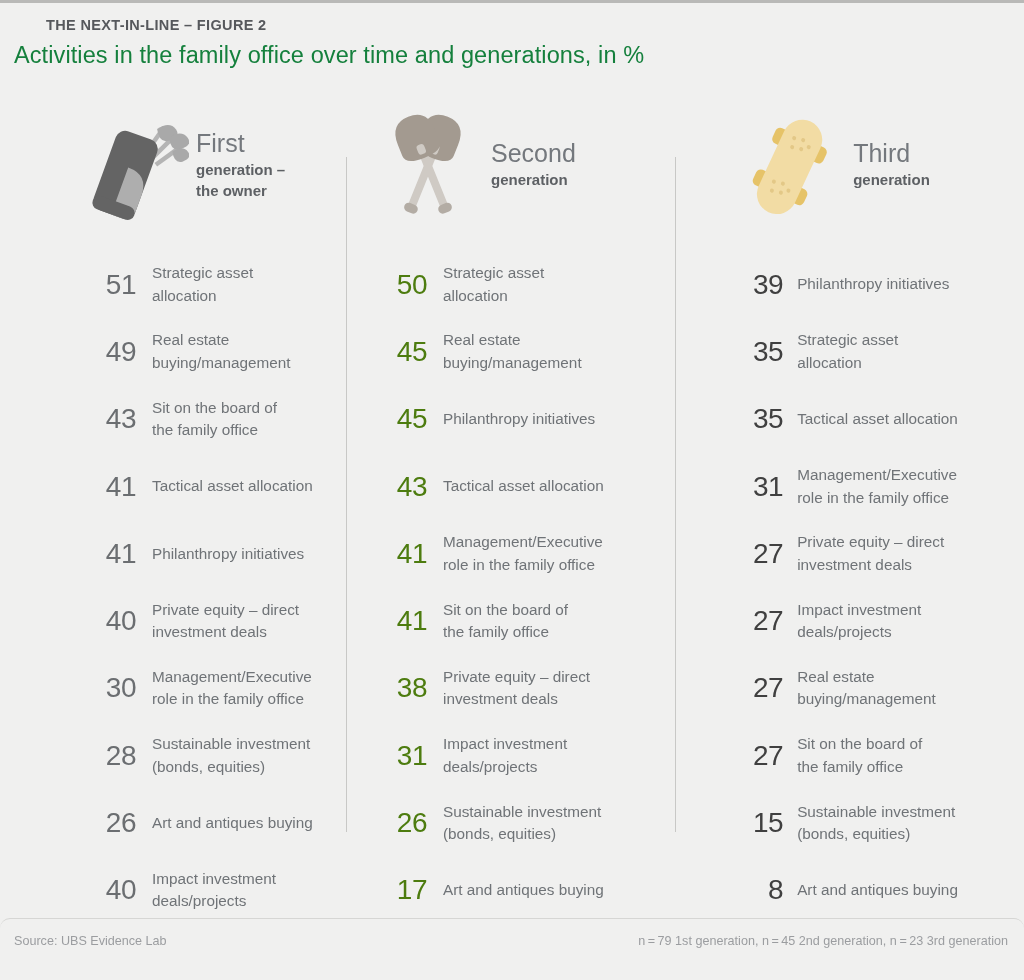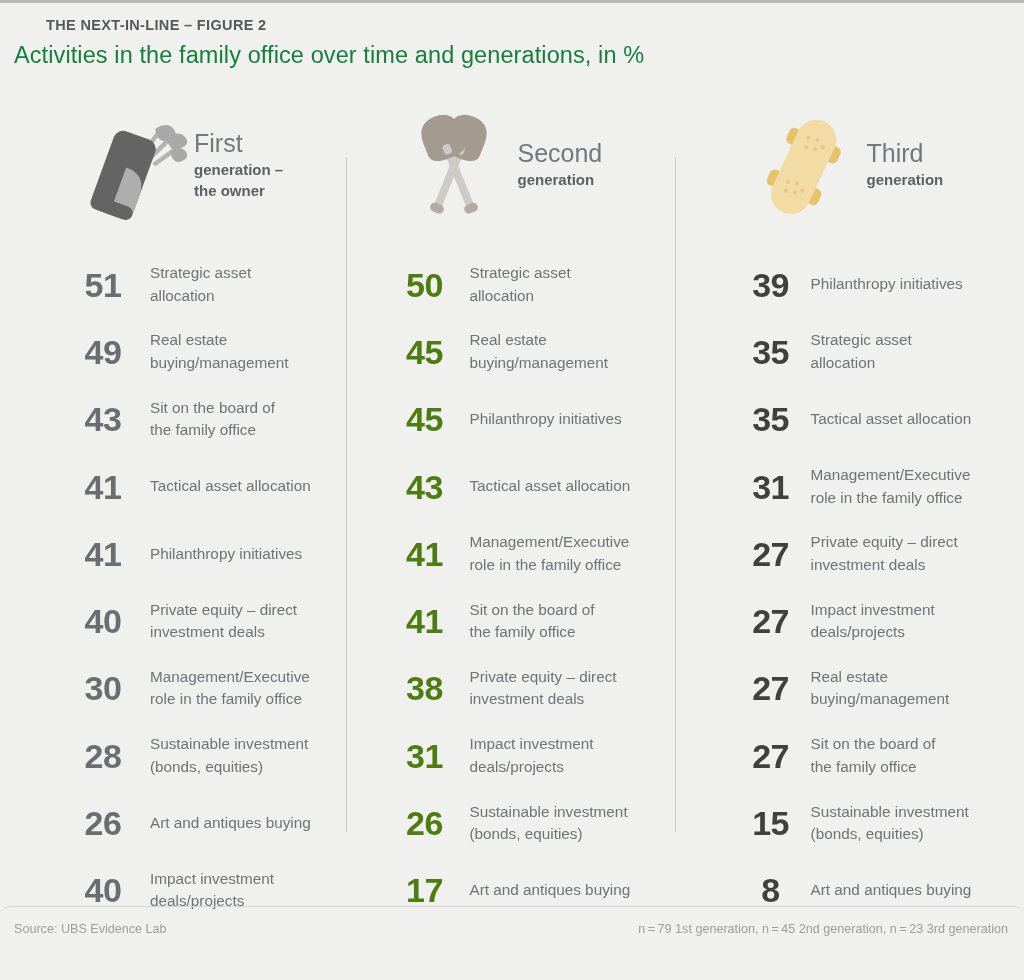--- a/index.html
+++ b/index.html
@@ -53,21 +53,21 @@
     position: absolute;
     left: 0;
     top: 86px;
     width: 1024px;
     display: flex;
   }
   .col {
     position: relative;
     box-sizing: border-box;
   }
-  .col-1 { width: 346px; padding-left: 30px; margin-left: 42px; }
+  .col-1 { width: 346px; padding-left: 74px; }
   .col-2 { width: 329px; padding-left: 33px; }
   .col-3 { width: 349px; padding-left: 45px; margin-left: 32px; }
 
   .divider {
     position: absolute;
     top: 154px;
     width: 1px;
     height: 675px;
     background: #c8c8c6;
   }
@@ -111,45 +111,45 @@
   .rows {
     padding-top: 8px;
   }
   .row {
     display: flex;
     align-items: center;
     height: 67.3px;
   }
   .value {
     flex: 0 0 62px;
-    text-align: center;
-    font-size: 34px;
+    text-align: right;
+    font-size: 28px;
     line-height: 38px;
-    font-weight: 700;
+    font-weight: 400;
     letter-spacing: -0.5px;
   }
   .label {
     margin-left: 16px;
     font-size: 15.3px;
     line-height: 22.5px;
     color: #6f7377;
   }
   .c1 .value { color: #6b6e71; }
   .c2 .value { color: #4d7c0f; }
   .c3 .value { color: #404040; }
 
   .col-3 .value { flex: 0 0 52px; }
   .col-3 .label { margin-left: 14px; }
   .col-2 .value { flex: 0 0 58px; }
 
   
   .footer {
     position: absolute;
     left: 0;
-    bottom: 12px;
+    bottom: 0;
     width: 1024px;
     height: 62px;
     border-top: 1px solid #d6d6d4;
     box-sizing: border-box;
     border-radius: 10px;
   }
   .footer-inner {
     position: relative;
     padding: 13px 16px 0 14px;
     display: flex;

